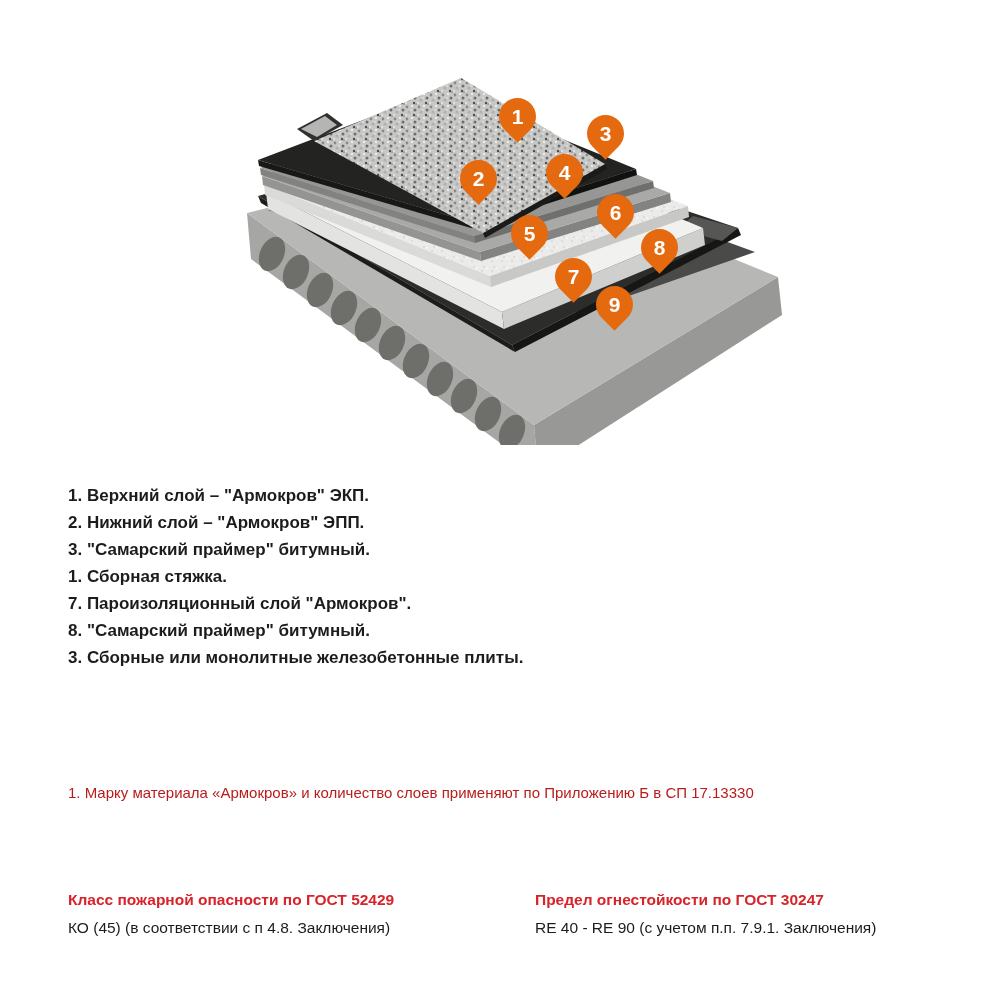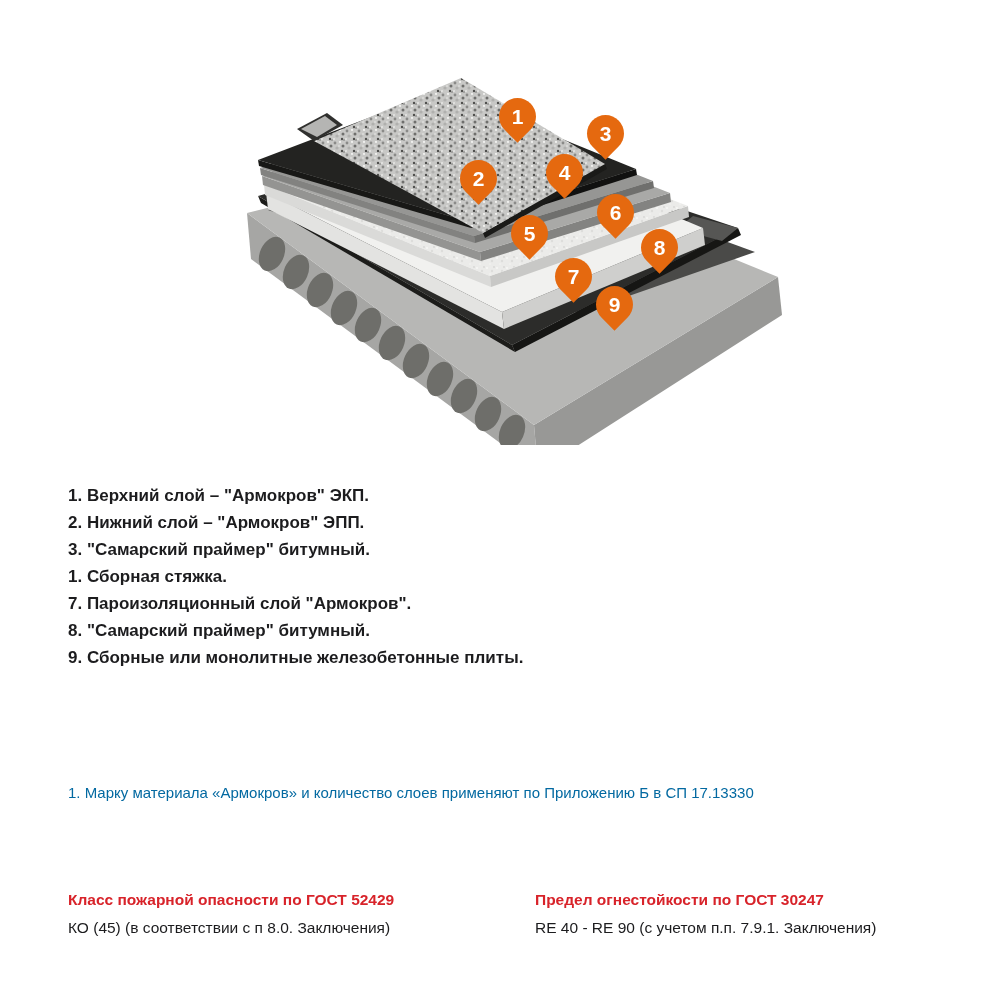--- a/index.html
+++ b/index.html
@@ -17,21 +17,21 @@
     z-index:5;
   }
   .pin-num{
     position:absolute;inset:0;display:flex;align-items:center;justify-content:center;
     transform:rotate(45deg);
     color:#ffffff;font-size:21px;font-weight:700;
   }
   .legend{position:absolute;left:68px;top:482px;margin:0;padding:0;list-style:none;}
   .legend li{font-size:17px;font-weight:700;line-height:27px;color:#1c1c1e;}
   .notes{position:absolute;left:68px;top:779px;margin:0;padding:0;list-style:none;}
-  .notes li{font-size:15px;font-weight:400;line-height:27px;color:#0369a1;}
+  .notes li{font-size:15px;font-weight:400;line-height:27px;color:#b91c1c;}
   .footer-col{position:absolute;top:891px;}
   .footer-col.left{left:68px;}
   .footer-col.right{left:535px;}
   .footer-heading{font-size:15.5px;font-weight:700;color:var(--red,#D8232A);margin:0;}
   .footer-value{font-size:15.5px;font-weight:400;color:#1c1c1e;margin:10px 0 0 0;}
 </style>
 </head>
 <body>
 
 <div class="canvas">
@@ -156,29 +156,29 @@
       <span class="pin-num">9</span>
     </div>
 
   <ul class="legend">
     <li>1. Верхний слой – "Армокров" ЭКП.</li>
     <li>2. Нижний слой – "Армокров" ЭПП.</li>
     <li>3. "Самарский праймер" битумный.</li>
     <li>1. Сборная стяжка.</li>
     <li>7. Пароизоляционный слой "Армокров".</li>
     <li>8. "Самарский праймер" битумный.</li>
-    <li>9. Сборные или монолитные железобетонные плиты.</li>
+    <li>3. Сборные или монолитные железобетонные плиты.</li>
   </ul>
 
   <ul class="notes">
     <li>1. Марку материала «Армокров» и количество слоев применяют по Приложению Б в СП 17.13330</li>
   </ul>
 
   <div class="footer-col left">
     <p class="footer-heading">Класс пожарной опасности по ГОСТ 52429</p>
-    <p class="footer-value">КО (45) (в соответствии с п 8.0. Заключения)</p>
+    <p class="footer-value">КО (45) (в соответствии с п 4.8. Заключения)</p>
   </div>
   <div class="footer-col right">
     <p class="footer-heading">Предел огнестойкости по ГОСТ 30247</p>
     <p class="footer-value">RE 40 - RE 90 (с учетом п.п. 7.9.1. Заключения)</p>
   </div>
 
 </div>
 
 </body></html>

